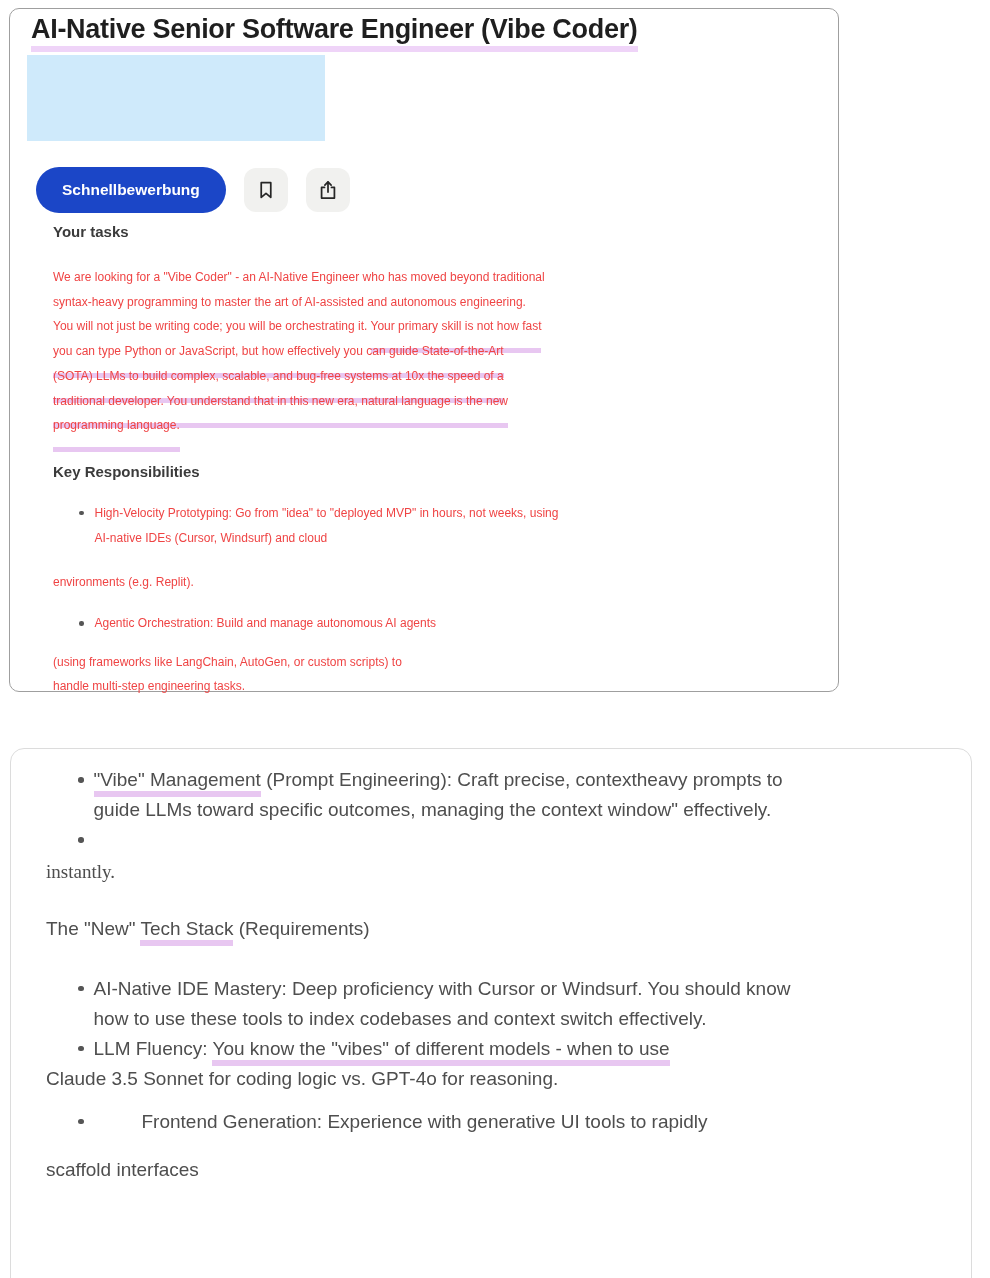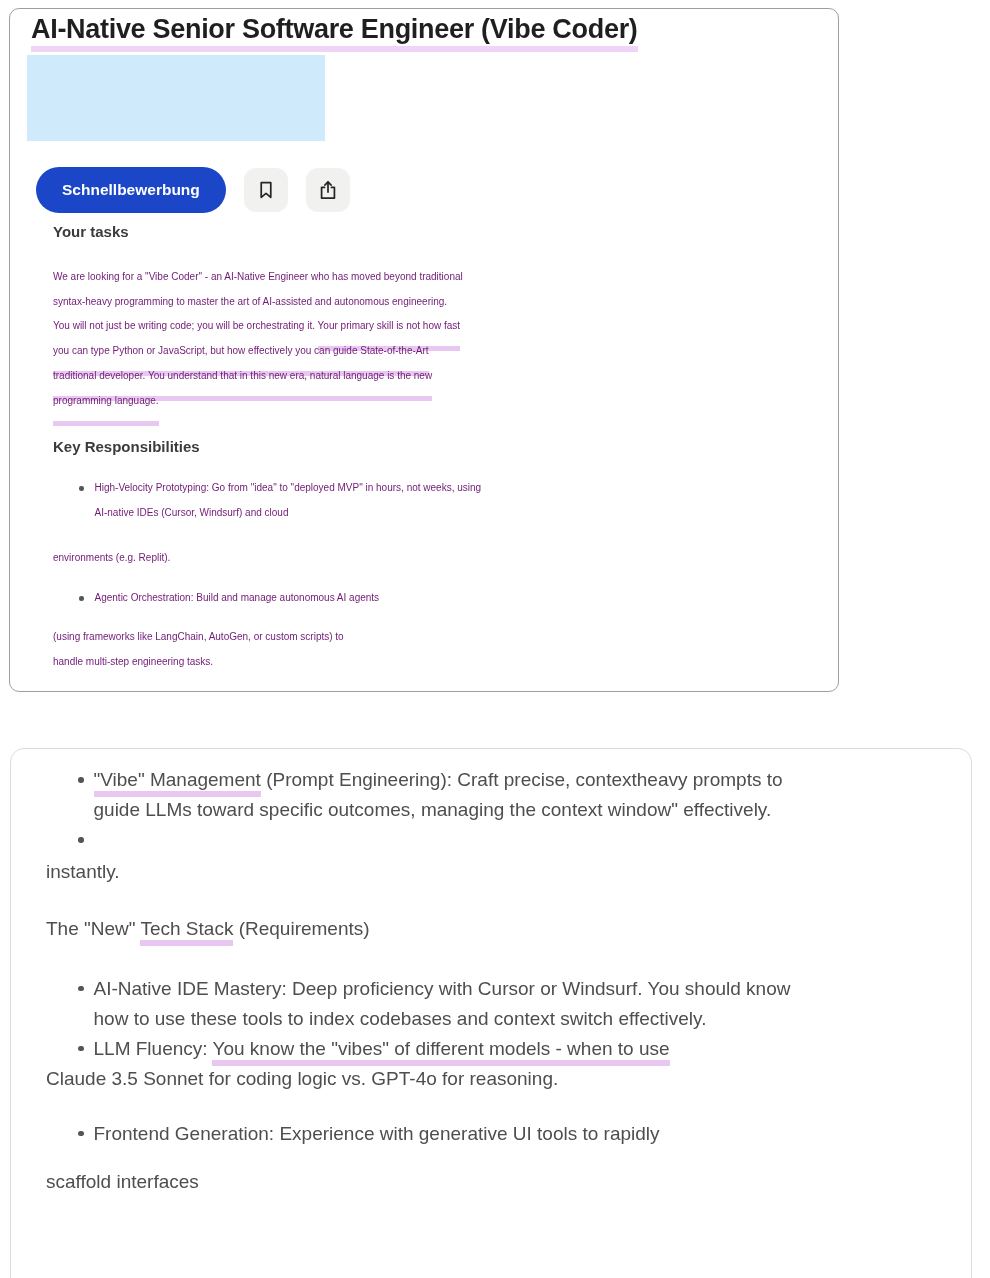--- a/index.html
+++ b/index.html
@@ -76,22 +76,22 @@
   .icon-btn svg { display: block; }
   .h-small {
     margin: 9px 0 0 43px;
     font-size: 15px;
     font-weight: 700;
     color: #3b3b3b;
     line-height: 20px;
   }
   .h-keyresp { margin-top: 24px; }
   .body1 {
-    font-size: 10px;
-    color: #701a75;
+    font-size: 12px;
+    color: #ef4444;
     line-height: 24.7px;
   }
   .para1 { margin: 23px 0 0 43px; }
   .line { white-space: nowrap; }
   .hl1 {
     border-bottom: 5px solid #e8c7f1;
     padding-bottom: 15px;
   }
   .brow1 {
     display: flex;
@@ -124,25 +124,25 @@
     border-radius: 50%;
     background: #555;
     margin-top: 12px;
   }
   .brow2 .btxt { margin-left: 10px; }
   .hl2 {
     border-bottom: 6px solid #e8c7f1;
     padding-bottom: 1px;
   }
   .p2 { margin-left: 35px; }
-  .p-instantly { margin-top: 14px; }
+  .p-instantly { margin-top: 14px; font-family: Liberation Serif, serif; }
   .p-techstack { margin-top: 27px; }
   .brow-ide { margin-top: 30px; }
   .p-claude { }
-  .brow-frontend { margin-top: 25px; }
+  .brow-frontend { margin-top: 13px; gap: 48px; }
   .p-scaffold { margin-top: 18px; }
 </style>
 </head>
 <body>
 
 <div class="card card1">
 
   <h1 class="title"><span class="t-hl">AI-Native Senior Software Engineer (Vibe Coder)</span></h1>
 
   <div class="hero"></div>
@@ -163,20 +163,21 @@
     </button>
   </div>
 
   <h2 class="h-small">Your tasks</h2>
 
   <div class="para1 body1">
     <div class="line"><span>We are looking for a "Vibe Coder" - an AI-Native Engineer who has moved beyond traditional</span></div>
     <div class="line"><span>syntax-heavy programming to master the art of AI-assisted and autonomous engineering.</span></div>
     <div class="line"><span>You will not just be writing code; you will be orchestrating it. </span><span class="hl1">Your primary skill is not how fast</span></div>
     <div class="line"><span class="hl1">you can type Python or JavaScript, but how effectively you can guide State-of-the-Art</span></div>
+    <div class="line"><span class="hl1">(SOTA) LLMs to build complex, scalable, and bug-free systems at 10x the speed of a</span></div>
     <div class="line"><span class="hl1">traditional developer. You understand that in this new era, natural language is the new</span></div>
     <div class="line"><span class="hl1">programming language.</span></div>
   </div>
 
   <h2 class="h-small h-keyresp">Key Responsibilities</h2>
 
   <div class="brow1 body1">
     <span class="dot"></span>
     <div class="btxt">
       <div class="line">High-Velocity Prototyping: Go from "idea" to "deployed MVP" in hours, not weeks, using</div>

